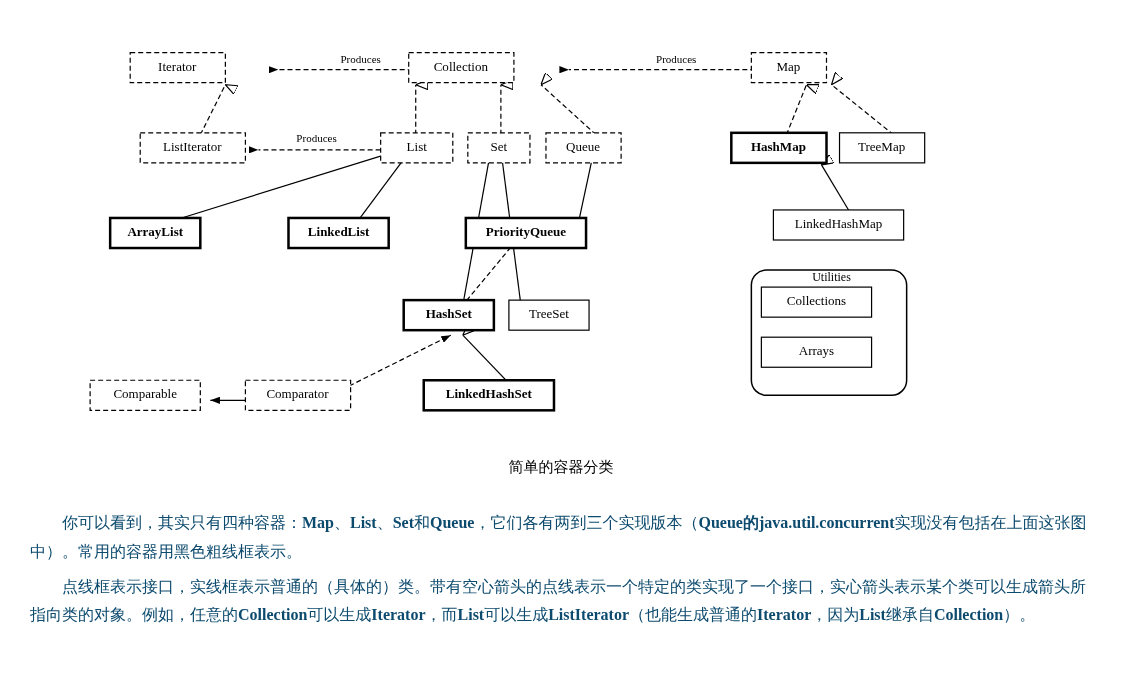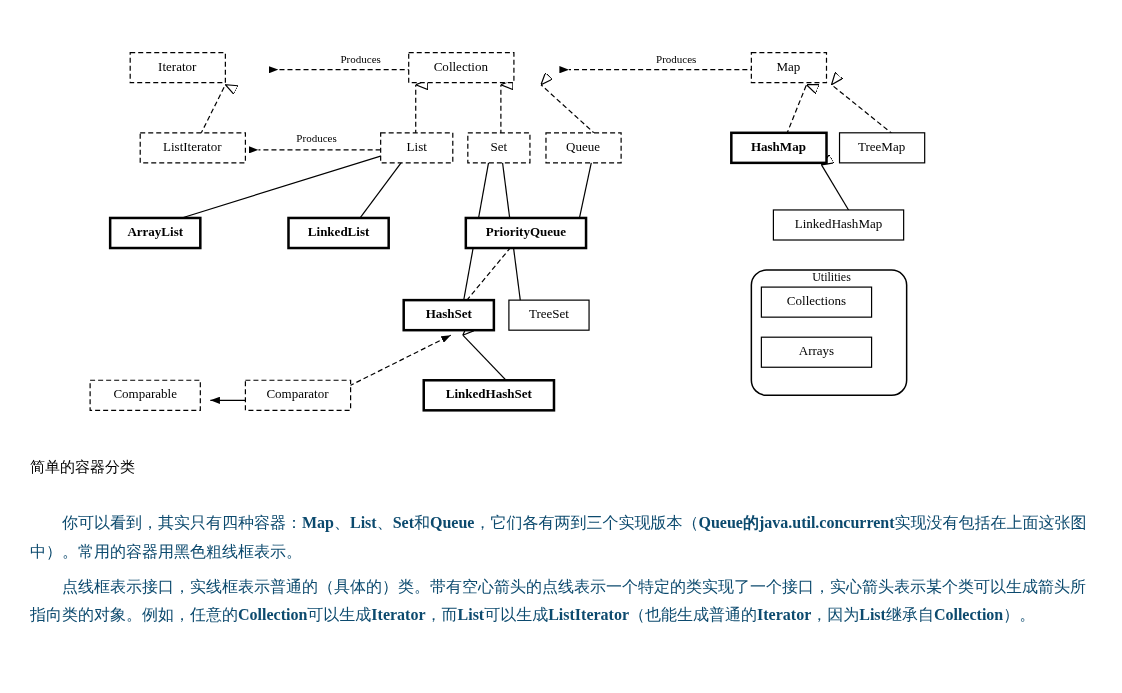--- a/index.html
+++ b/index.html
@@ -20,20 +20,21 @@
       height: 430px;
       margin-bottom: 8px;
     }
 
     svg.diagram {
       width: 100%;
       height: 100%;
     }
 
     .caption {
+      text-align: center;
       font-size: 15px;
       margin-bottom: 4px;
       color: #000;
     }
 
     .text-content {
       font-size: 16px;
       line-height: 1.8;
       color: #0c4a6e;
       text-indent: 2em;

